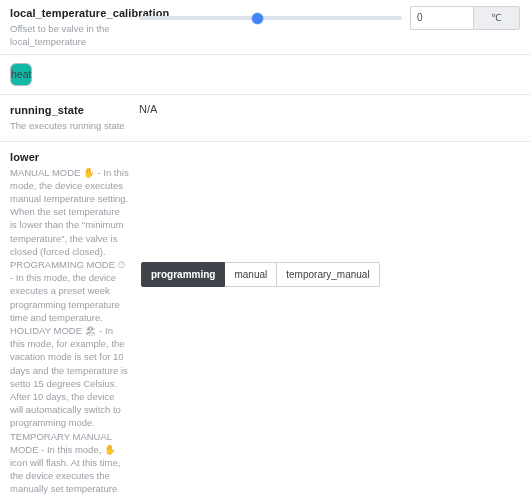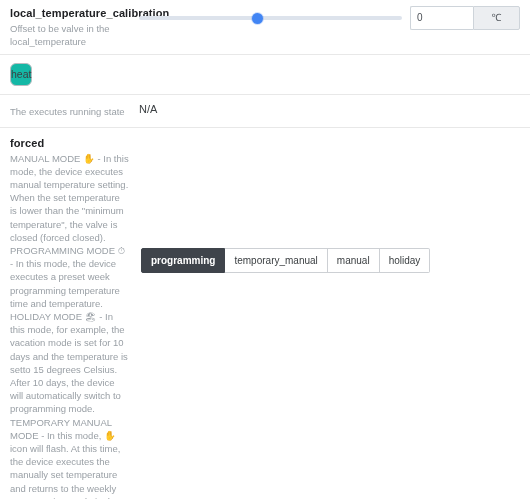--- a/index.html
+++ b/index.html
@@ -187,35 +187,35 @@
   </div>
 
   <div class="row">
     <div class="value-col">
       <div class="btn-plain">heat</div>
     </div>
   </div>
 
   <div class="row">
     <div class="label-col">
+      <div class="prop-name">running_state</div>
       <div class="prop-desc">The executes running state</div>
     </div>
     <div class="value-col">
       <div class="plain-value">N/A</div>
     </div>
   </div>
 
   <div class="row row-preset">
     <div class="label-col">
-      <div class="prop-name">forced</div>
+      <div class="prop-name">lower</div>
       <div class="prop-desc">MANUAL MODE ✋ - In this mode, the device executes manual temperature setting. When the set temperature is lower than the "minimum temperature", the valve is closed (forced closed). PROGRAMMING MODE ⏱ - In this mode, the device executes a preset week programming temperature time and temperature. HOLIDAY MODE 🏖 - In this mode, for example, the vacation mode is set for 10 days and the temperature is setto 15 degrees Celsius. After 10 days, the device will automatically switch to programming mode. TEMPORARY MANUAL MODE - In this mode, ✋ icon will flash. At this time, the device executes the manually set temperature and returns to the weekly programming mode in the next time period.</div>
     </div>
     <div class="value-col">
       <div class="btn-group">
         <div class="active">programming</div>
+        <div>manual</div>
         <div>temporary_manual</div>
-        <div>manual</div>
-        <div>holiday</div>
       </div>
     </div>
   </div>
 
 </div>
 
 </body></html>

